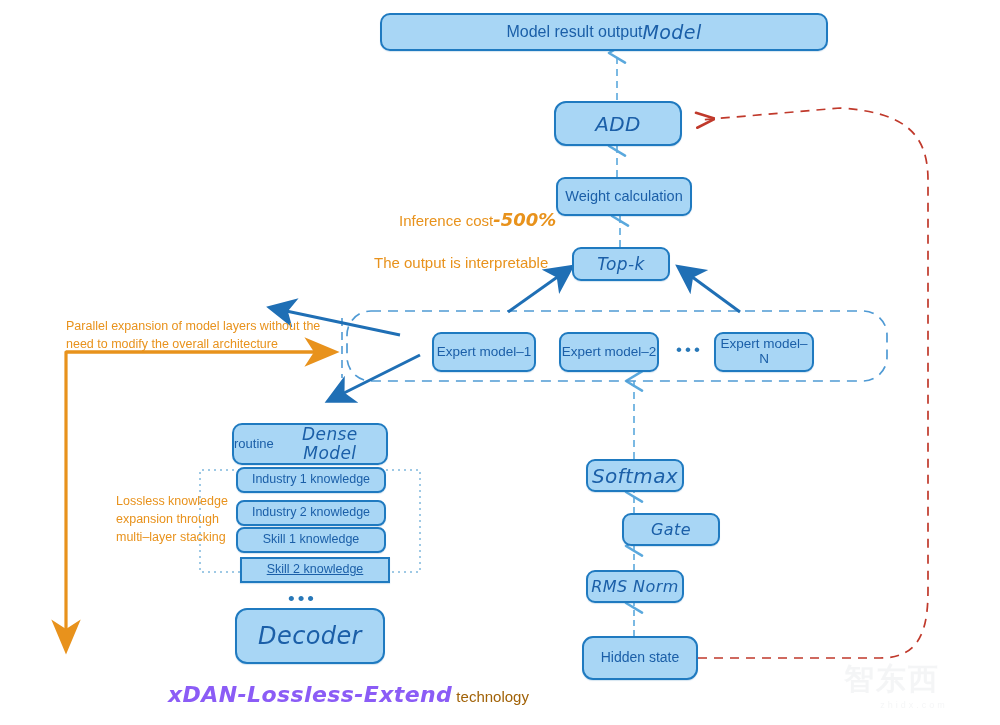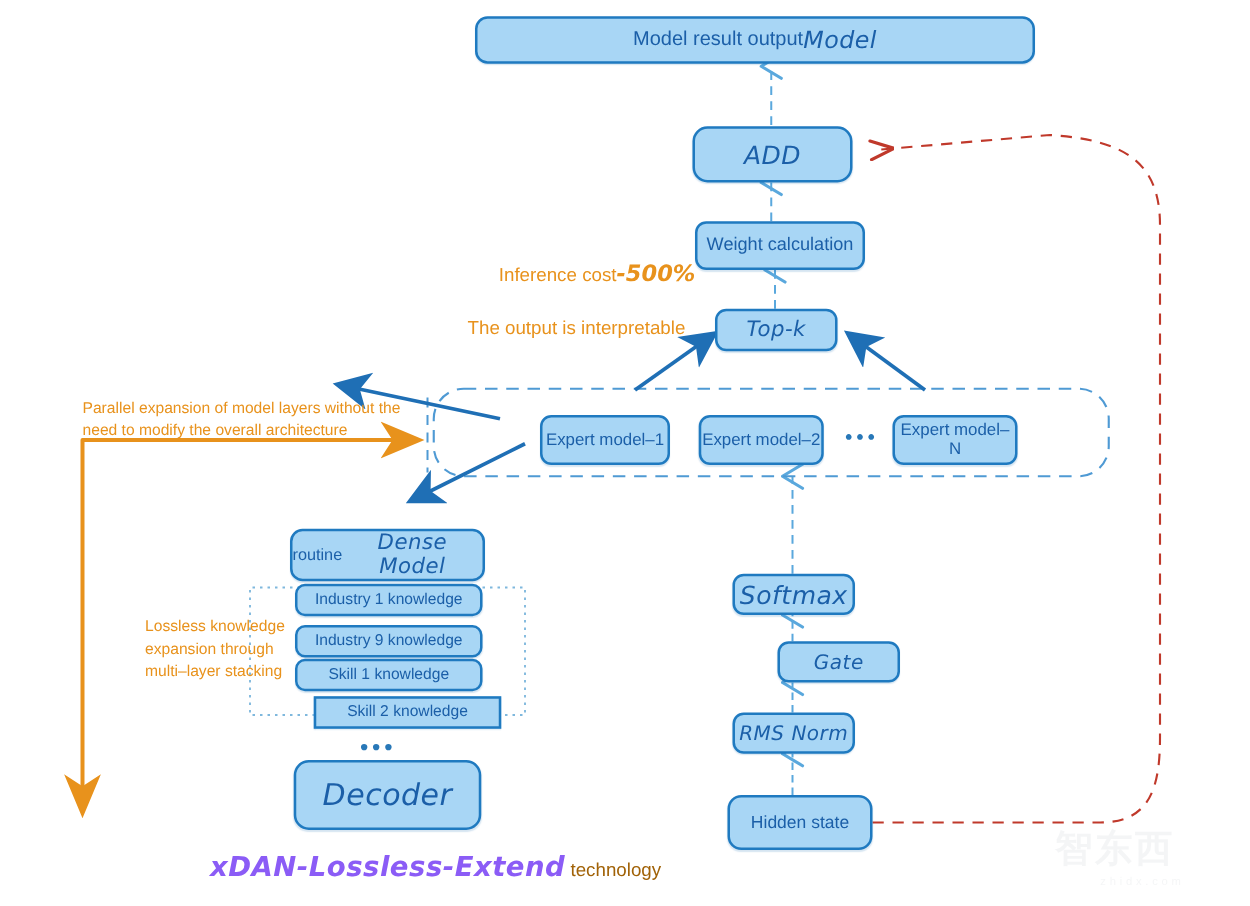--- a/index.html
+++ b/index.html
@@ -126,26 +126,26 @@
   </div>
 
   <div class="node" style="left:232px;top:423px;width:156px;height:42px;border-radius:10px;">
     <span class="plain" style="font-size:13px;">routine</span>
       <span class="hand" style="font-size:17px;">Dense Model</span>
   </div>
   <div class="node" style="left:236px;top:467px;width:150px;height:26px;border-radius:8px;">
     <span class="plain" style="font-size:12.5px;">Industry 1 knowledge</span>
   </div>
   <div class="node" style="left:236px;top:500px;width:150px;height:26px;border-radius:8px;">
-    <span class="plain" style="font-size:12.5px;">Industry 9 knowledge</span>
+    <span class="plain" style="font-size:12.5px;">Industry 2 knowledge</span>
   </div>
   <div class="node" style="left:236px;top:527px;width:150px;height:26px;border-radius:8px;">
     <span class="plain" style="font-size:12.5px;">Skill 1 knowledge</span>
   </div>
-  <div class="node" style="left:251px;top:557px;width:150px;height:26px;border-radius:0;">
+  <div class="node" style="left:240px;top:557px;width:150px;height:26px;border-radius:0;text-decoration:underline;">
     <span class="plain" style="font-size:12.5px;">Skill 2 knowledge</span>
   </div>
 
   <div class="dots" style="left:288px;top:589px;font-size:19px;">•••</div>
 
   <div class="node" style="left:235px;top:608px;width:150px;height:56px;border-radius:12px;">
     <span class="hand" style="font-size:24px;">Decoder</span>
   </div>
 
   <div class="node" style="left:586px;top:459px;width:98px;height:33px;border-radius:9px;">

